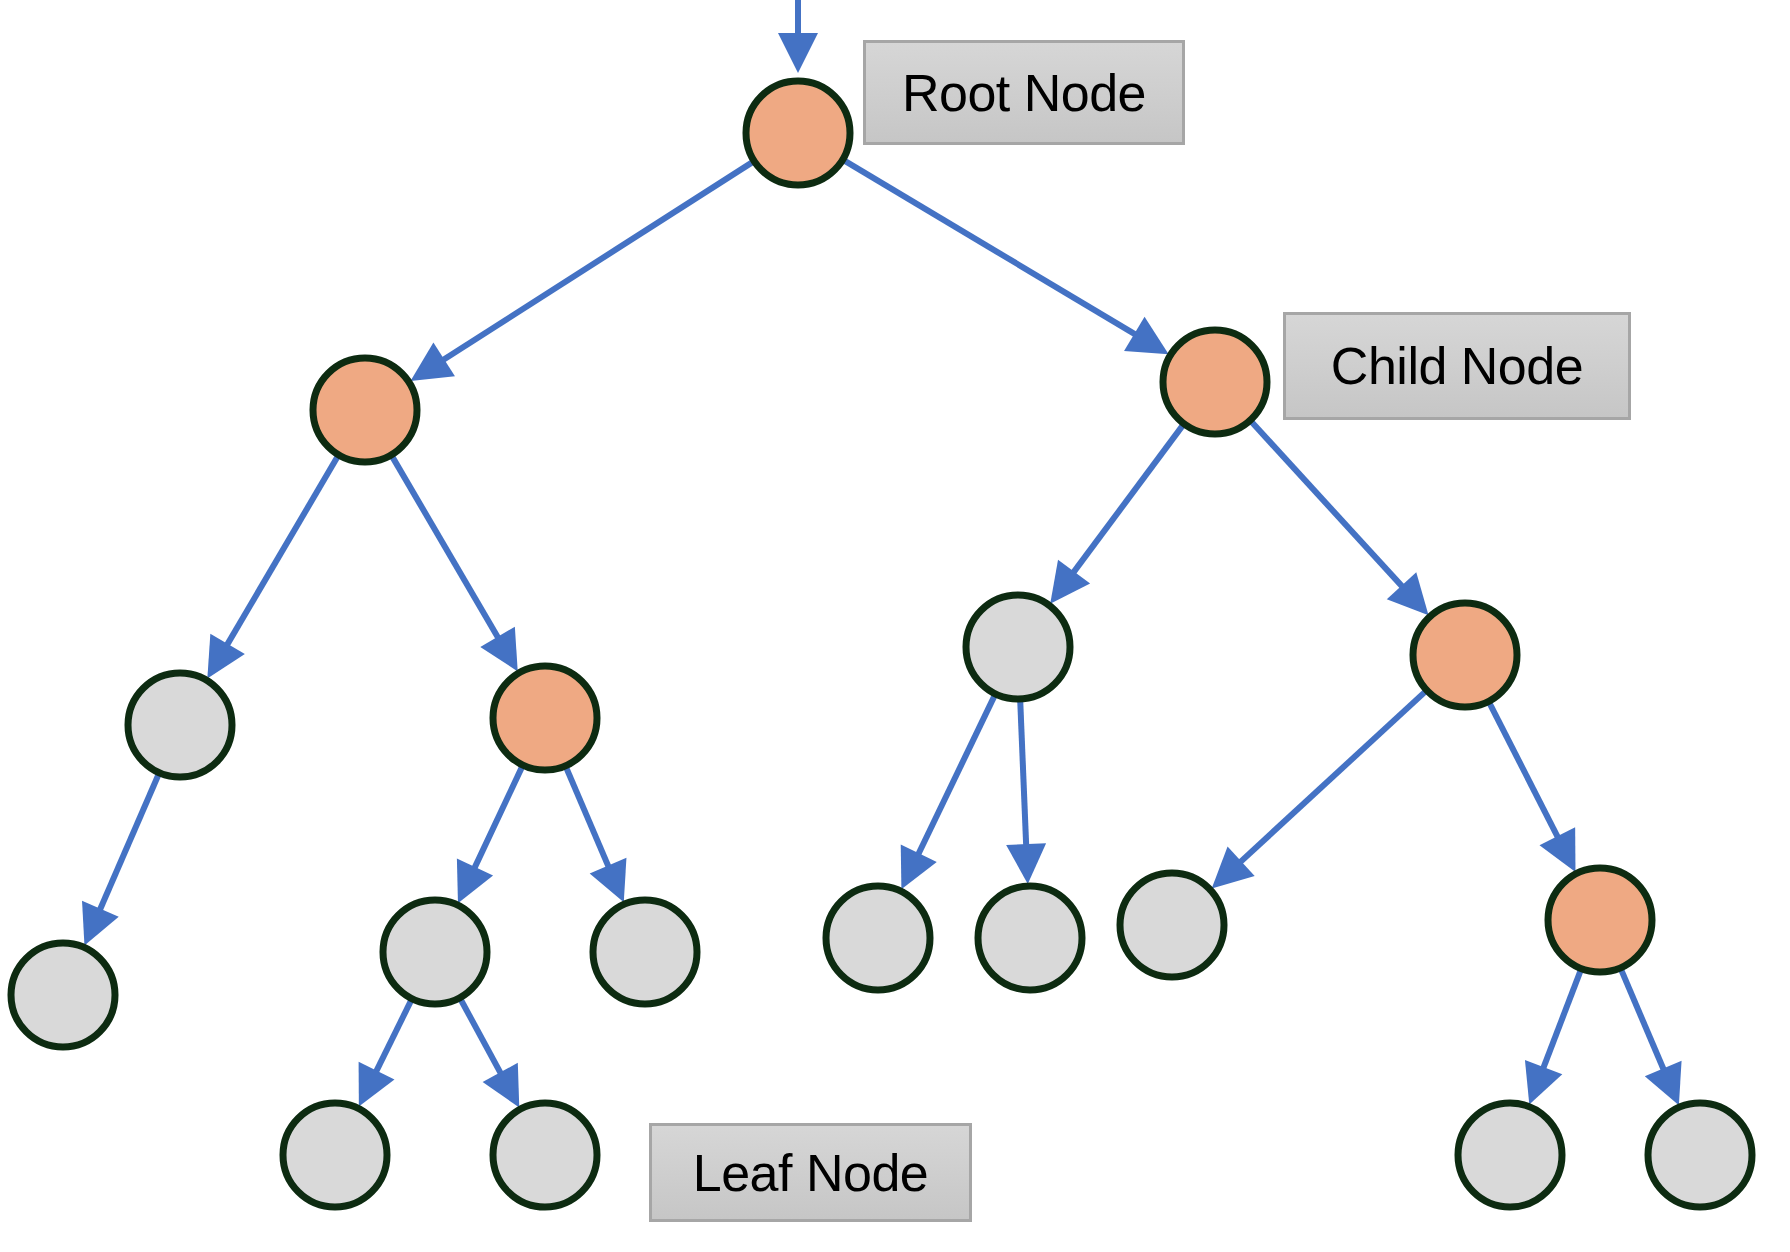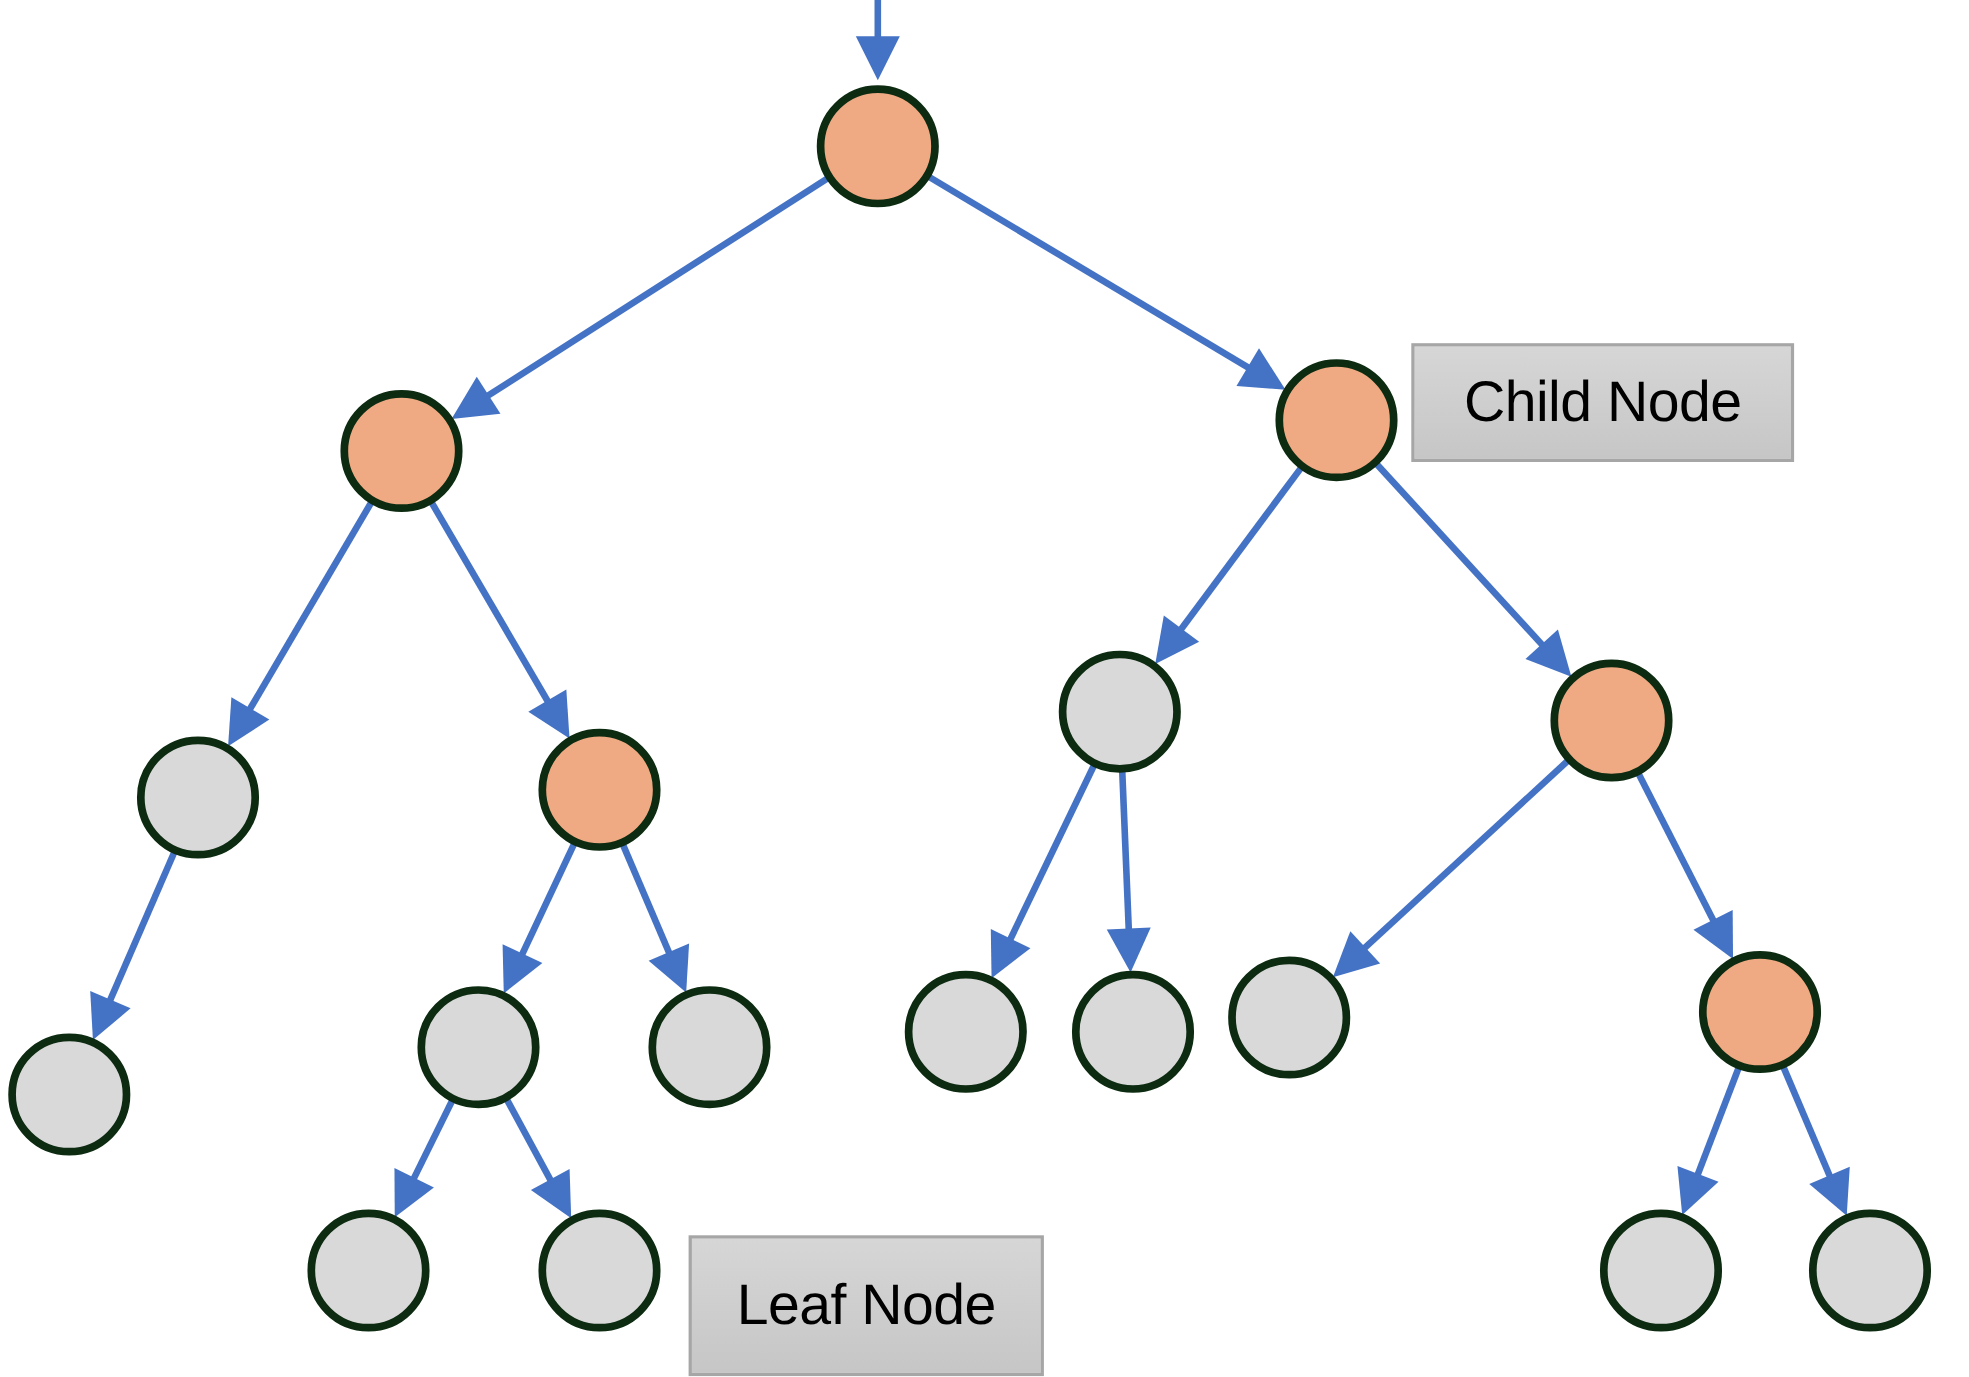--- a/index.html
+++ b/index.html
@@ -48,24 +48,24 @@
   }
   #label-child-node {
     left: 1283px;
     top: 312px;
     width: 348px;
     height: 108px;
     font-size: 52px;
     text-align: right;
   }
   #label-leaf-node {
-    left: 626px;
+    left: 649px;
     top: 1123px;
     width: 323px;
-    height: 128px;
+    height: 99px;
     font-size: 52px;
   }
 </style>
 </head>
 <body>
 
 <div id="diagram-root">
 
   <svg id="tree-canvas" viewBox="0 0 1790 1252" xmlns="http://www.w3.org/2000/svg">
     <g id="edges-layer">
@@ -157,18 +157,19 @@
         <circle cx="1030" cy="938" r="52" fill="#D9D9D9" stroke="#0D2B11" stroke-width="7"></circle>
         <circle cx="1172" cy="925" r="52" fill="#D9D9D9" stroke="#0D2B11" stroke-width="7"></circle>
         <circle cx="1600" cy="920" r="52" fill="#EFA983" stroke="#0D2B11" stroke-width="7"></circle>
         <circle cx="335" cy="1155" r="52" fill="#D9D9D9" stroke="#0D2B11" stroke-width="7"></circle>
         <circle cx="545" cy="1155" r="52" fill="#D9D9D9" stroke="#0D2B11" stroke-width="7"></circle>
         <circle cx="1510" cy="1155" r="52" fill="#D9D9D9" stroke="#0D2B11" stroke-width="7"></circle>
         <circle cx="1700" cy="1155" r="52" fill="#D9D9D9" stroke="#0D2B11" stroke-width="7"></circle>
       </g>
   </svg>
 
+  <div class="label-box" id="label-root-node">Root Node</div>
 
   <div class="label-box" id="label-child-node">Child Node</div>
 
   <div class="label-box" id="label-leaf-node">Leaf Node</div>
 
 </div>
 
 </body></html>

